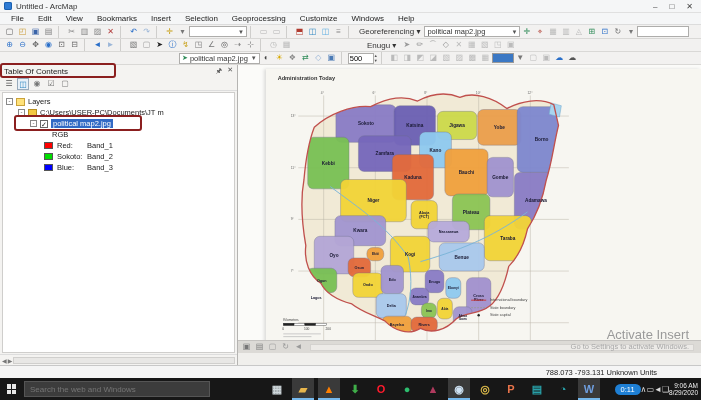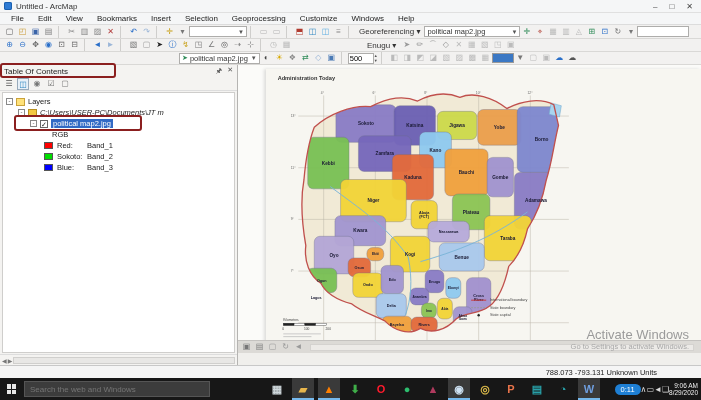--- a/index.html
+++ b/index.html
@@ -297,21 +297,21 @@
         </div>
       <div id="toc-body">
         <div class="tree-row">
           <span class="expander">-</span>
           <span class="layersicon"></span>
           <span>Layers</span>
         </div>
         <div class="tree-row" style="padding-left:12px;">
           <span class="expander">-</span>
           <span class="folder"></span>
-          <span style="overflow:hidden;font-style:italic;">C:\Users\USER-PC\Documents\JT m</span>
+          <span style="overflow:hidden;">C:\Users\USER-PC\Documents\JT m</span>
         </div>
         <div class="tree-row" style="padding-left:24px; position:relative;">
           <span class="expander">-</span>
           <span class="checkbox">✓</span>
           <span class="sel-label">political map2.jpg</span>
           <span class="annotation" style="left:8px; top:-3px; width:128px; height:16px;"></span>
         </div>
         <div class="tree-row" style="padding-left:46px;">
           <span>RGB</span>
         </div>
@@ -465,21 +465,21 @@
             <rect x="46.5" y="270.5" width="11.5" height="2.5" fill="#fff" stroke="#222" stroke-width="0.4"></rect>
             <text x="11" y="278" font-size="3.5" fill="#444" font-family="Liberation Sans">0</text>
             <text x="34" y="278" font-size="3.5" fill="#444" font-family="Liberation Sans">100</text>
             <text x="57" y="278" font-size="3.5" fill="#444" font-family="Liberation Sans">200</text>
             <rect x="12" y="281.5" width="40" height="0.8" fill="#bbb"></rect>
             <rect x="12" y="284.5" width="30" height="0.8" fill="#bbb"></rect>
             <text x="6" y="12" font-size="6" font-weight="bold" fill="#333" font-family="Liberation Sans">Administration Today</text>
           </svg>
       </div>
       <div id="watermark">
-        <div class="l1">Activate Windows</div>
+        <div class="l1">Activate Insert</div>
         <div class="l2">Go to Settings to activate Windows.</div>
       </div>
       <div id="map-strip">
         <span style="display:flex;gap:2px;">
 
         <span class="tb-icon" style="color: rgb(119, 119, 119);">▣</span>
             <span class="tb-icon" style="color: rgb(119, 119, 119);">▤</span>
             <span class="tb-icon" style="color: rgb(153, 153, 153);">▢</span>
             <span class="tb-icon" style="color: rgb(153, 153, 153);">↻</span>
             <span class="tb-icon" style="color: rgb(153, 153, 153);">◄</span>

